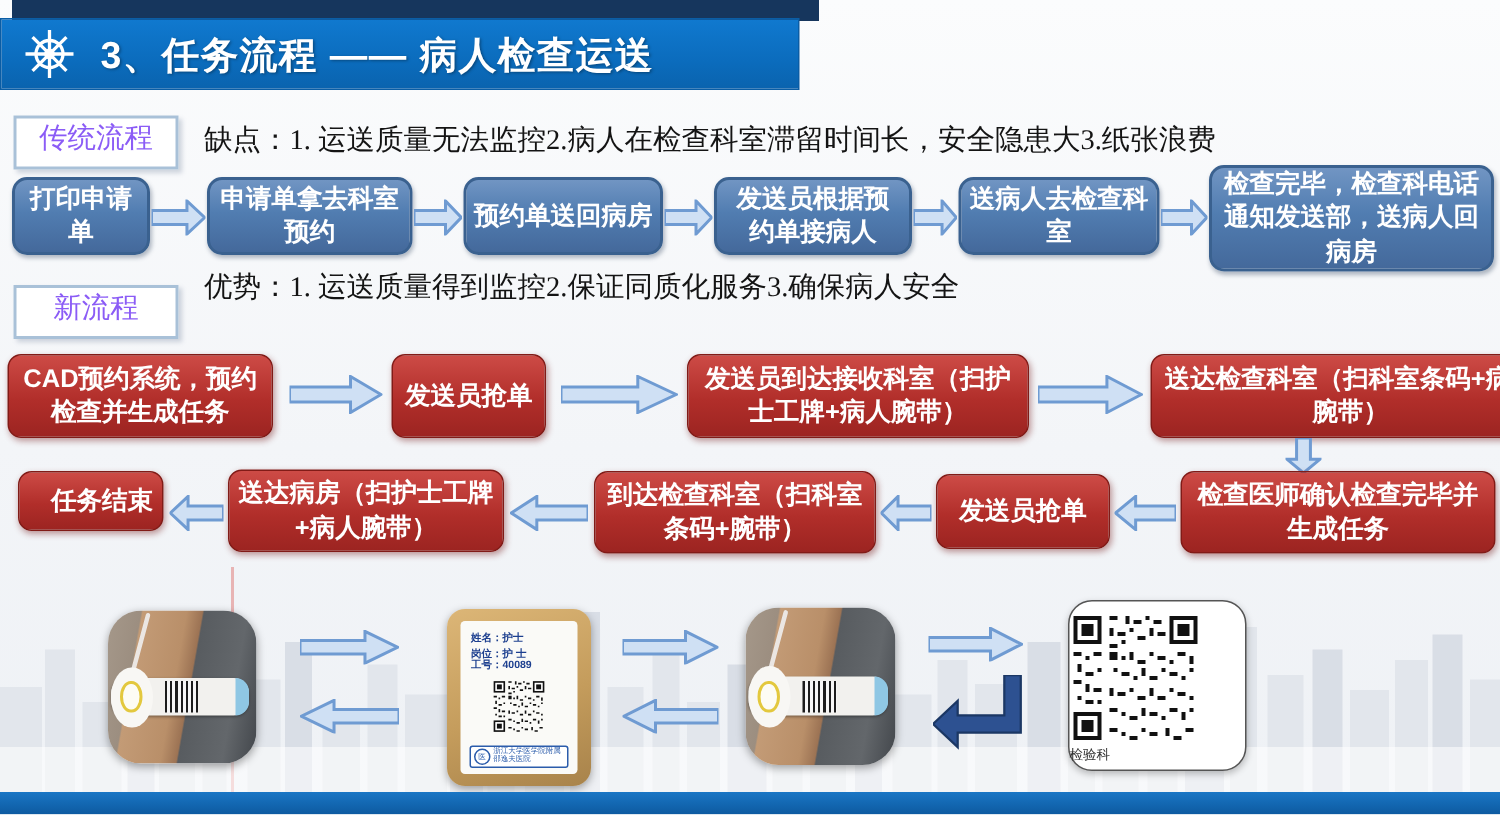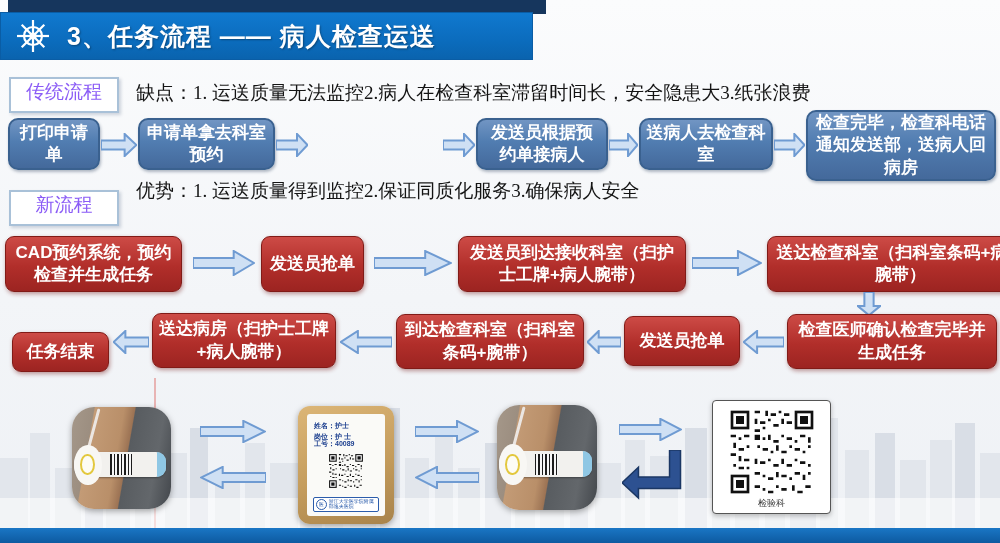--- a/index.html
+++ b/index.html
@@ -47,22 +47,22 @@
   .badge-card{background:#fafaf7;border-radius:3px;width:100%;height:100%;display:flex;flex-direction:column;
       align-items:center;overflow:hidden;}
   .bl{font-size:7px;font-weight:bold;color:#1c3f8f;line-height:1.5;align-self:flex-start;margin-left:7px;}
   .bl:first-child{margin-top:7px;}
   .badge-qr{width:36px;height:36px;margin-top:3px;}
   .badge-foot{margin-top:auto;margin-bottom:4px;width:85%;border:1px solid #2b5cab;border-radius:2px;
       background:#fff;display:flex;align-items:center;gap:2px;padding:1px 2px;box-sizing:border-box;}
   .blogo{width:9px;height:9px;border-radius:50%;border:1px solid #2b5cab;flex:0 0 auto;display:flex;
       align-items:center;justify-content:center;font-size:5px;color:#2b5cab;}
   .bfoot-text{display:flex;flex-direction:column;font-size:5px;color:#2b5cab;line-height:1.15;white-space:nowrap;}
-  .qr-card{position:absolute;background:#fff;border:1px solid #555;border-radius:4px;
-      box-shadow:0 2px 5px rgba(0,0,0,.25);display:flex;flex-direction:column;align-items:center;}
+  .qr-card{position:absolute;background:#fff;border:1px solid #555;border-radius:16px;
+      box-shadow:0 2px 5px rgba(0,0,0,.25);display:flex;flex-direction:column;align-items:flex-start;}
   .qr-big{width:88px;height:88px;margin-top:7px;}
   .qr-label{font-size:9px;color:#333;margin-top:1px;}
   .skyline{position:absolute;left:0;bottom:15px;width:1000px;height:158px;}
   .bottom-bar{position:absolute;left:0;bottom:0;width:1000px;height:15px;
       background:linear-gradient(180deg,#1a76c5,#0d5aa0);}
 </style>
 </head>
 <body>
 
 <svg width="0" height="0" style="position:absolute">
@@ -114,20 +114,23 @@
       </svg>
     </div>
   <div class="bb" style="left:138px;top:118px;width:137px;height:52px;align-items:flex-end;">
       <span>申请单拿去科室预约</span>
     </div>
   <div class="ar" style="left:276px;top:133px;width:32px;height:24px;">
       <svg viewBox="0 0 64 26" preserveAspectRatio="none">
         <polygon points="0,8 42,8 42,1 63,13 42,25 42,18 0,18"></polygon>
       </svg>
     </div>
+  <div class="bb" style="left:309px;top:118px;width:133px;height:52px;">
+      <span>预约单送回病房</span>
+    </div>
   <div class="ar" style="left:443px;top:133px;width:32px;height:24px;">
       <svg viewBox="0 0 64 26" preserveAspectRatio="none">
         <polygon points="0,8 42,8 42,1 63,13 42,25 42,18 0,18"></polygon>
       </svg>
     </div>
   <div class="bb" style="left:476px;top:118px;width:132px;height:52px;">
       <span>发送员根据预约单接病人</span>
     </div>
   <div class="ar" style="left:609px;top:133px;width:29px;height:24px;">
       <svg viewBox="0 0 64 26" preserveAspectRatio="none">
@@ -178,21 +181,21 @@
   <div class="rb" style="left:767px;top:236px;width:267px;height:56px;">
       <span>送达检查科室（扫科室条码+病人腕带）</span>
     </div>
 
   <div class="ar" style="left:857px;top:292px;width:24px;height:24px;">
       <svg viewBox="0 0 26 34" preserveAspectRatio="none">
         <polygon points="8,0 18,0 18,20 25,20 13,33 1,20 8,20"></polygon>
       </svg>
     </div>
 
-  <div class="rb" style="left:12px;top:332px;width:97px;height:40px;">
+  <div class="rb" style="left:12px;top:314px;width:97px;height:40px;justify-content:flex-end;">
       <span>任务结束</span>
     </div>
   <div class="ar" style="left:113px;top:330px;width:36px;height:24px;">
       <svg viewBox="0 0 64 26" preserveAspectRatio="none">
         <polygon points="64,8 22,8 22,1 1,13 22,25 22,18 64,18"></polygon>
       </svg>
     </div>
   <div class="rb" style="left:152px;top:313px;width:184px;height:55px;">
       <span>送达病房（扫护士工牌+病人腕带）</span>
     </div>

